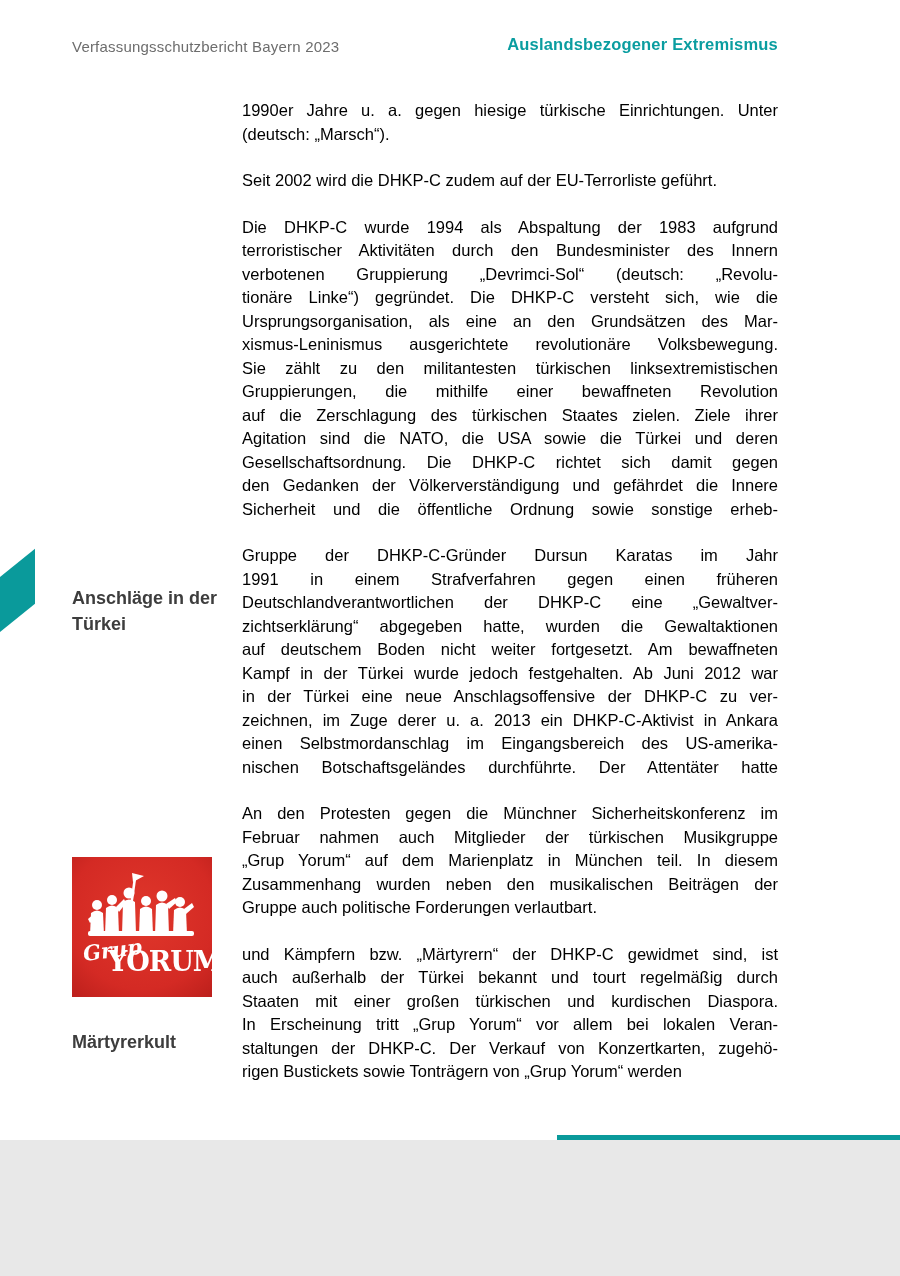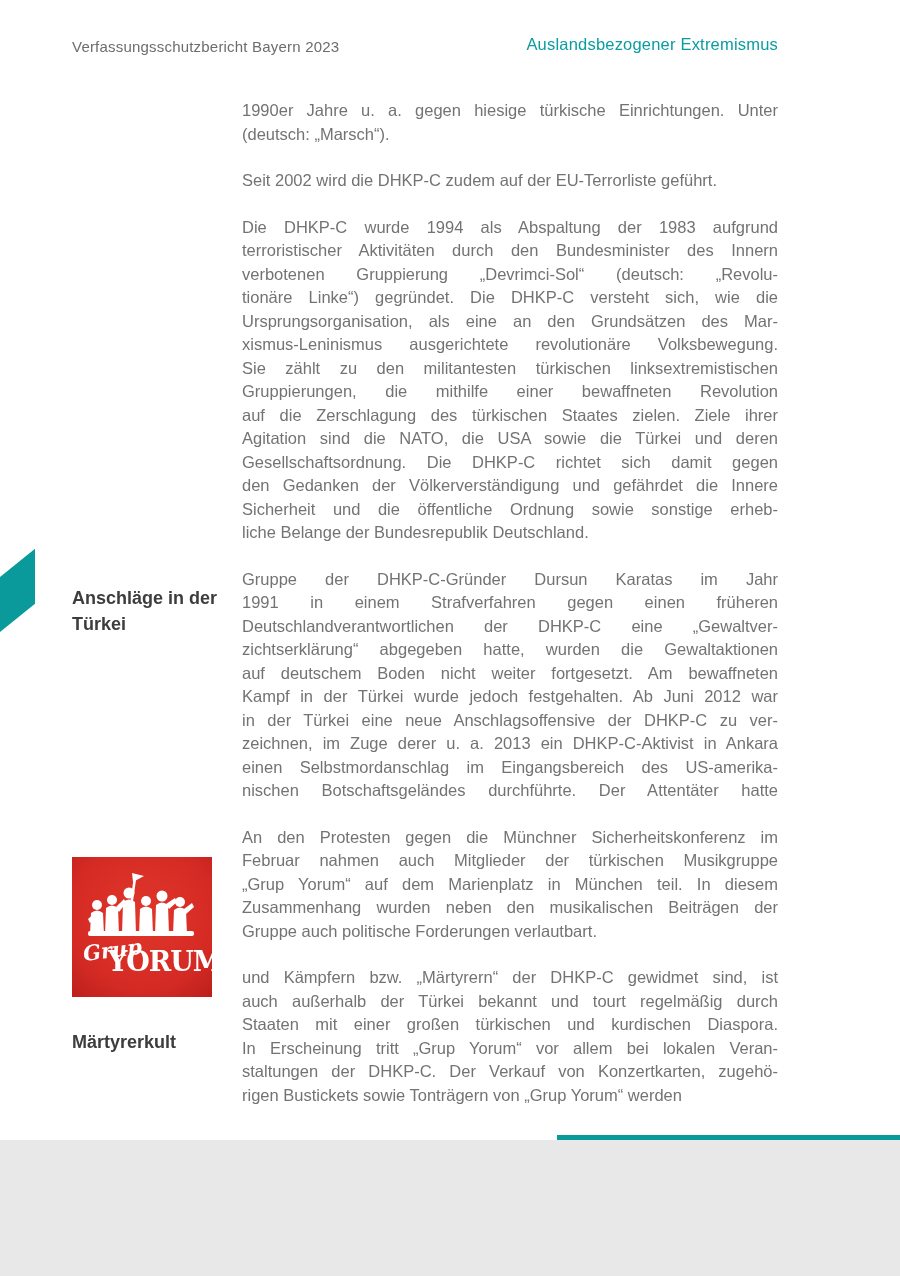--- a/index.html
+++ b/index.html
@@ -7,30 +7,30 @@
     position:relative;width:900px;height:1140px;background:#ffffff;
     font-family:"Liberation Sans","DejaVu Sans",sans-serif;
     overflow:hidden;margin:0 auto;
   }
   .header-left{
     position:absolute;left:72px;top:38px;
     font-size:15px;color:#6d6d6d;letter-spacing:0.2px;
   }
   .header-right{
     position:absolute;right:122px;top:35px;
-    font-size:16.5px;font-weight:normal;color:#0a9da0;letter-spacing:0.2px;
+    font-size:16.5px;font-weight:bold;color:#0a9da0;letter-spacing:0.2px;
   }
   .section-marker{
     position:absolute;left:0;top:548px;width:35px;height:84px;
     background:#0a9a9b;
     clip-path:polygon(0 34.5%,100% 1%,100% 66.5%,0 100%);
   }
   .body-column{
     position:absolute;left:242px;top:99px;width:536px;
-    font-size:16.5px;line-height:23.5px;color:#737373;
+    font-size:16.5px;line-height:23.5px;color:#000000;
   }
   .paragraph{margin:0 0 23px 0;}
   .paragraph .pline{text-align:justify;text-align-last:justify;white-space:nowrap;}
   .paragraph .pline.last{text-align-last:left;}
   .margin-note{
     position:absolute;left:72px;width:165px;
     font-size:18px;line-height:26px;color:#3d3d3d;font-weight:bold;
   }
   .note-attacks{top:585px;}
   .note-martyr{top:1029px;}
@@ -118,21 +118,20 @@
         <div class="pline">tionäre Linke“) gegründet. Die DHKP-C versteht sich, wie die</div>
         <div class="pline">Ursprungsorganisation, als eine an den Grundsätzen des Mar-</div>
         <div class="pline">xismus-Leninismus ausgerichtete revolutionäre Volksbewegung.</div>
         <div class="pline">Sie zählt zu den militantesten türkischen linksextremistischen</div>
         <div class="pline">Gruppierungen, die mithilfe einer bewaffneten Revolution</div>
         <div class="pline">auf die Zerschlagung des türkischen Staates zielen. Ziele ihrer</div>
         <div class="pline">Agitation sind die NATO, die USA sowie die Türkei und deren</div>
         <div class="pline">Gesellschaftsordnung. Die DHKP-C richtet sich damit gegen</div>
         <div class="pline">den Gedanken der Völkerverständigung und gefährdet die Innere</div>
         <div class="pline">Sicherheit und die öffentliche Ordnung sowie sonstige erheb-</div>
-        <div class="pline last">liche Belange der Bundesrepublik Deutschland.</div>
       </div>
     <div class="paragraph">
         <div class="pline">Gruppe der DHKP-C-Gründer Dursun Karatas im Jahr</div>
         <div class="pline">1991 in einem Strafverfahren gegen einen früheren</div>
         <div class="pline">Deutschlandverantwortlichen der DHKP-C eine „Gewaltver-</div>
         <div class="pline">zichtserklärung“ abgegeben hatte, wurden die Gewaltaktionen</div>
         <div class="pline">auf deutschem Boden nicht weiter fortgesetzt. Am bewaffneten</div>
         <div class="pline">Kampf in der Türkei wurde jedoch festgehalten. Ab Juni 2012 war</div>
         <div class="pline">in der Türkei eine neue Anschlagsoffensive der DHKP-C zu ver-</div>
         <div class="pline">zeichnen, im Zuge derer u. a. 2013 ein DHKP-C-Aktivist in Ankara</div>

